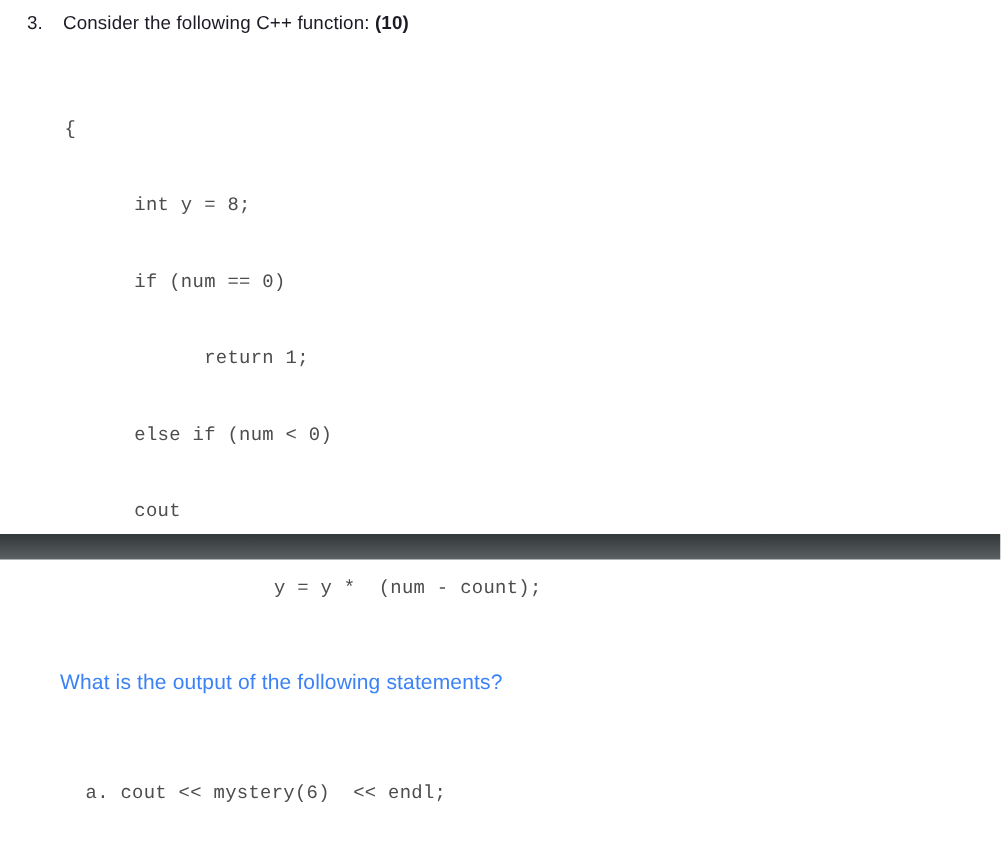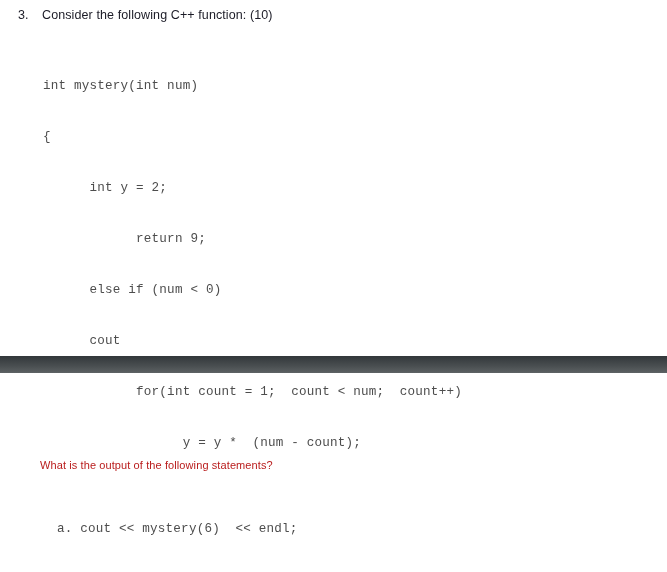--- a/index.html
+++ b/index.html
@@ -37,21 +37,21 @@
     width: 24px;
     flex: 0 0 24px;
     font-size: 12.5px;
     color: #1b1b26;
   }
   .question-text {
     white-space: pre;
     margin-top: 16px;
   }
   .question-marks {
-    font-weight: normal;
+    font-weight: bold;
     white-space: pre;
   }
 
   
   .code-block {
     position: absolute;
     left: 43px;
     top: 44px;
     font-family: "Liberation Mono", "DejaVu Sans Mono", monospace;
     font-size: 12.6px;
@@ -77,23 +77,23 @@
         #393e41 18%,
         #4a4f51 60%,
         #5a5f61 95%,
         #606567 100%);
   }
 
   
   .output-question {
     position: absolute;
     left: 40px;
-    top: 459px;
-    font-size: 11px;
-    color: #b91c1c;
+    top: 446px;
+    font-size: 14px;
+    color: #3b82f6;
     white-space: pre;
     letter-spacing: 0.1px;
   }
 
   .statements {
     position: absolute;
     left: 57px;
     top: 487px;
     font-family: "Liberation Mono", "DejaVu Sans Mono", monospace;
     font-size: 12.6px;
@@ -111,27 +111,26 @@
 <body>
 
 <div class="page">
 
   <div class="question-heading">
     <span class="question-number">3.</span>
     <span><span class="question-text">Consider the following C++ function: </span><span class="question-marks">(10)</span></span>
   </div>
 
   <div class="code-block">
-    <div class="code-line">int mystery(int num)</div>
     <div class="code-line">{</div>
-    <div class="code-line">      int y = 2;</div>
-    <div class="code-line">            return 9;</div>
+    <div class="code-line">      int y = 8;</div>
+    <div class="code-line">      if (num == 0)</div>
+    <div class="code-line">            return 1;</div>
     <div class="code-line">      else if (num &lt; 0)</div>
     <div class="code-line">      cout</div>
-    <div class="code-line">            for(int count = 1;  count &lt; num;  count++)</div>
     <div class="code-line">                  y = y *  (num - count);</div>
     
     
   </div>
 
   <div class="separator-band"></div>
 
   <div class="output-question">What is the output of the following statements?</div>
 
   <div class="statements">

